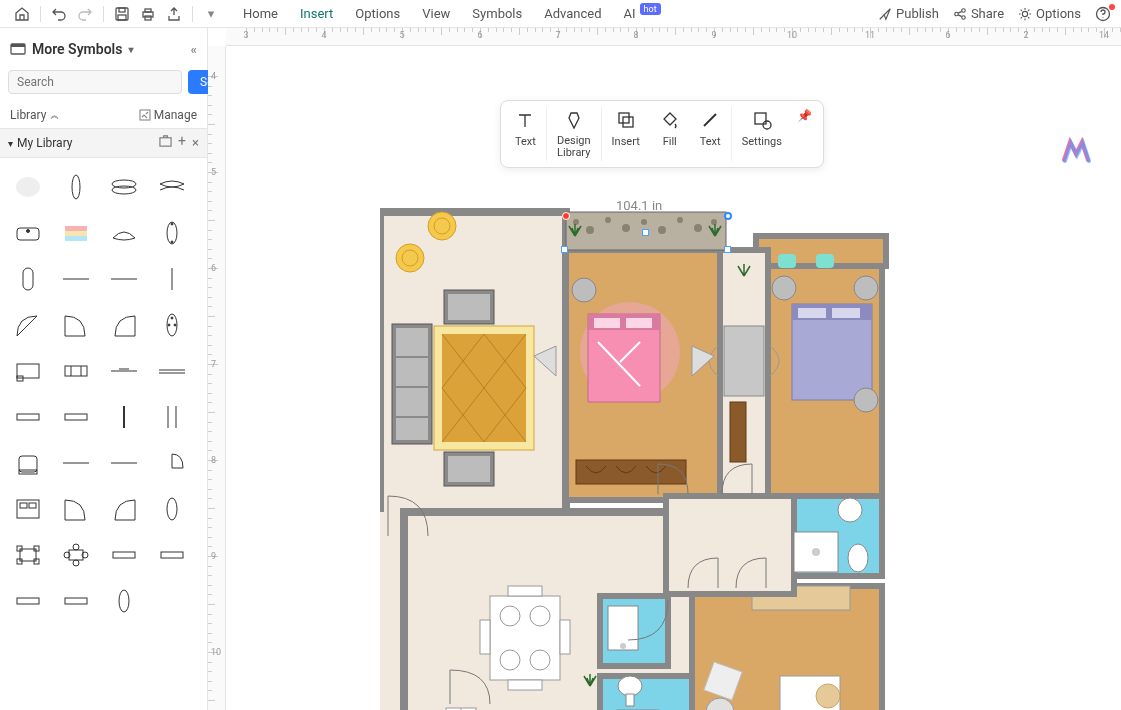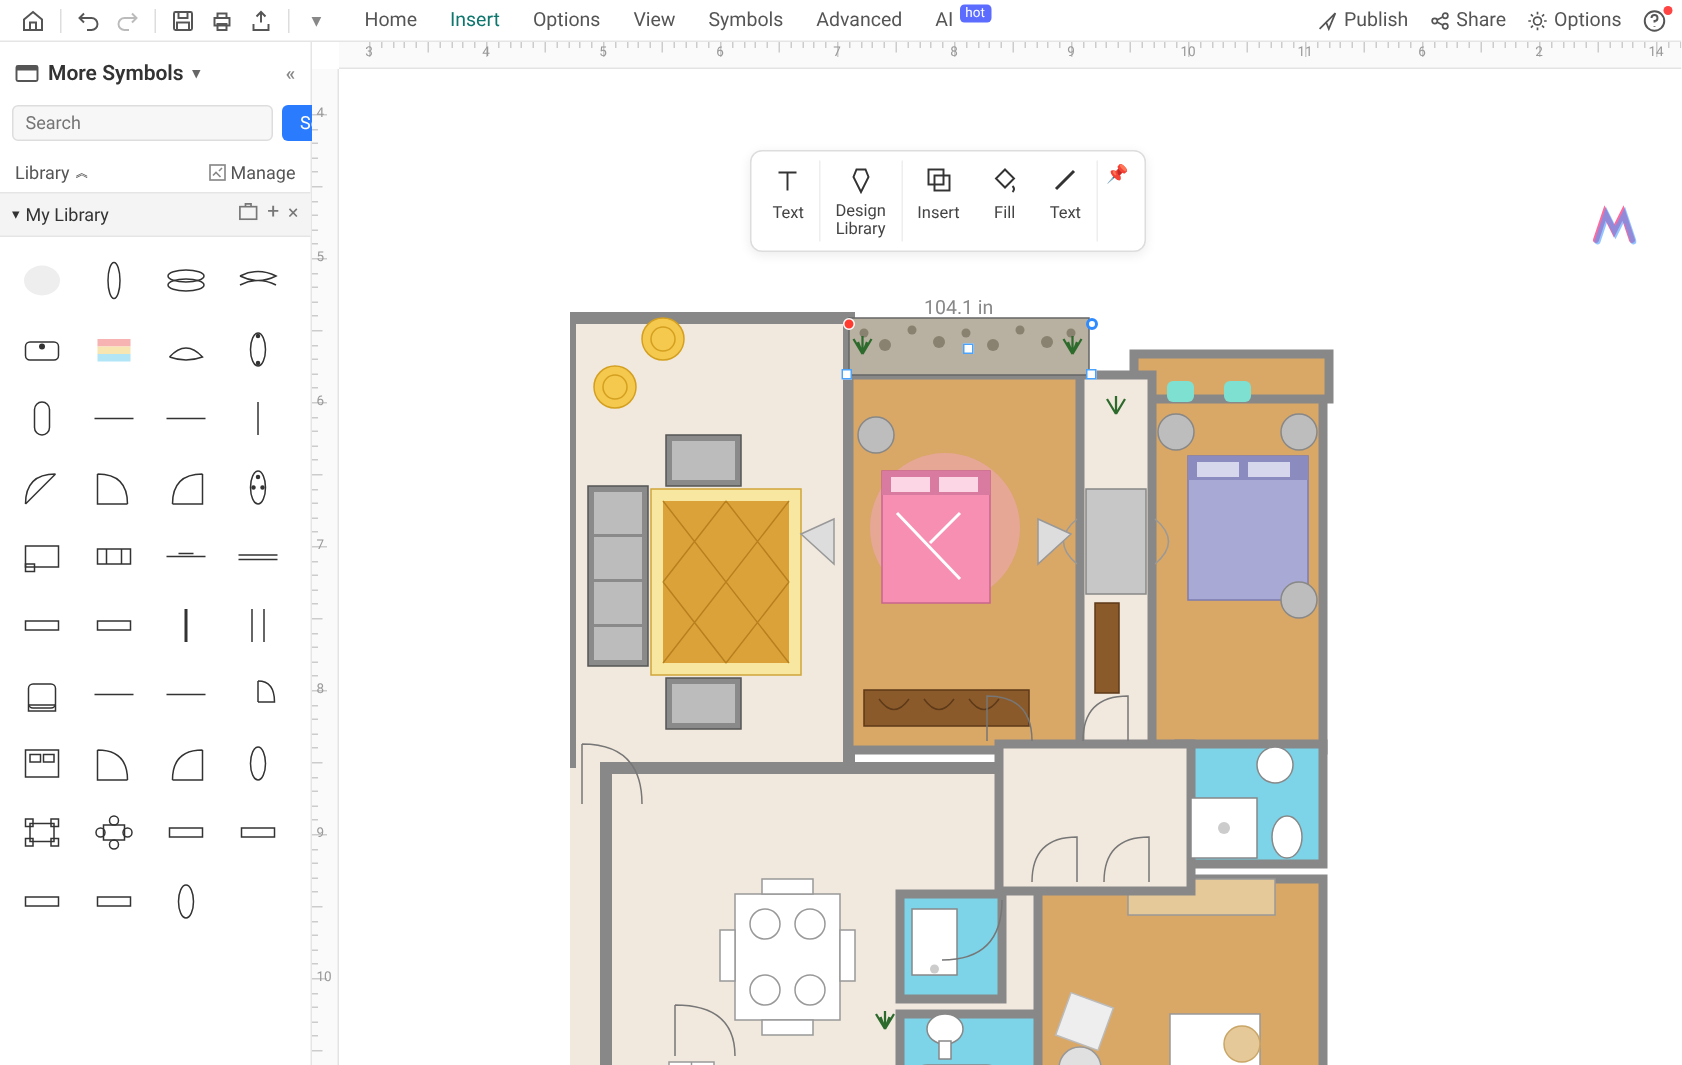--- a/index.html
+++ b/index.html
@@ -690,20 +690,29 @@
             <span>Fill</span>
           </div>
         <div class="fbtn sep-after">
             <div class="ico">
               <svg width="20" height="20" viewBox="0 0 20 20" stroke="#333" stroke-width="2">
                 <line x1="4" y1="16" x2="16" y2="4"></line>
               </svg>
             </div>
             <span>Text</span>
           </div>
+        <div class="fbtn">
+            <div class="ico">
+              <svg width="20" height="20" viewBox="0 0 20 20" fill="none" stroke="#333" stroke-width="1.3">
+                <rect x="3" y="3" width="11" height="11"></rect>
+                <circle cx="15" cy="15" r="4"></circle>
+              </svg>
+            </div>
+            <span>Settings</span>
+          </div>
         <div class="pin">📌</div>
       </div>
 
       <svg class="wm" viewBox="0 0 30 30">
           <path d="M3 24 L9 6 L15 18 L21 6 L27 24" fill="none" stroke="#ff6b9d" stroke-width="4" stroke-linecap="round"></path>
           <path d="M3 24 L9 6 L15 18 L21 6 L27 24" fill="none" stroke="#4a9eff" stroke-width="4" stroke-linecap="round" opacity="0.6" transform="translate(1,1)"></path>
         </svg>
 
       <div class="dim-label">104.1 in</div>
 

